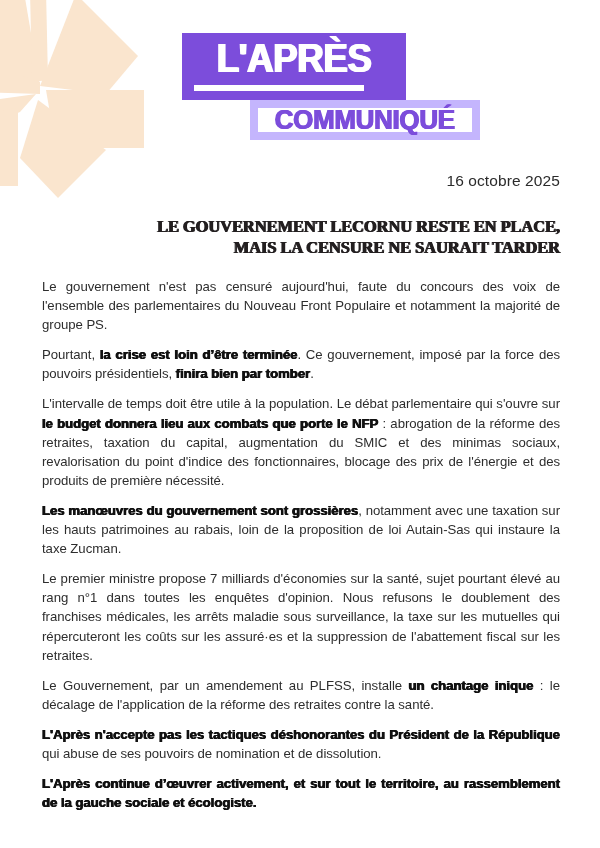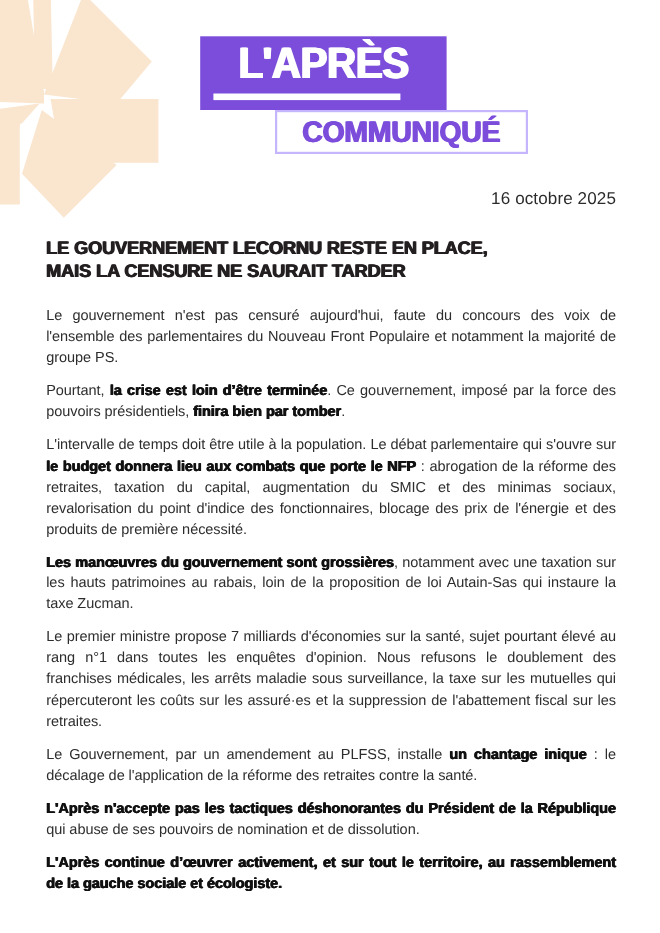--- a/index.html
+++ b/index.html
@@ -76,21 +76,21 @@
     width: 170px;
     height: 6px;
     background: #ffffff;
   }
   .logo-bottom {
     position: absolute;
     left: 68px;
     top: 67px;
     width: 230px;
     height: 40px;
-    border: 2px solid #c4b5fd;
+    border: 8px solid #c4b5fd;
     background: #ffffff;
     box-sizing: border-box;
     display: flex;
     align-items: center;
     justify-content: center;
   }
   .logo-bottom-text {
     color: #7c4ddb;
     font-family: "Liberation Sans", sans-serif;
     font-weight: bold;
@@ -112,29 +112,30 @@
     color: #2b2b2b;
     letter-spacing: 0.1px;
   }
 
   
   .doc-title {
     position: absolute;
     left: 42px;
     top: 205px;
     width: 518px;
-    text-align: left;
+    text-align: right;
     font-weight: bold;
     font-size: 16.5px;
     line-height: 21px;
     letter-spacing: -0.1px;
     color: #231f20;
     text-shadow:
        0.6px 0 0 #231f20,
       -0.6px 0 0 #231f20;
+    font-family: Liberation Serif, serif;
   }
 
   
   .body-text {
     position: absolute;
     left: 42px;
     top: 277px;
     width: 518px;
   }
   .para {

